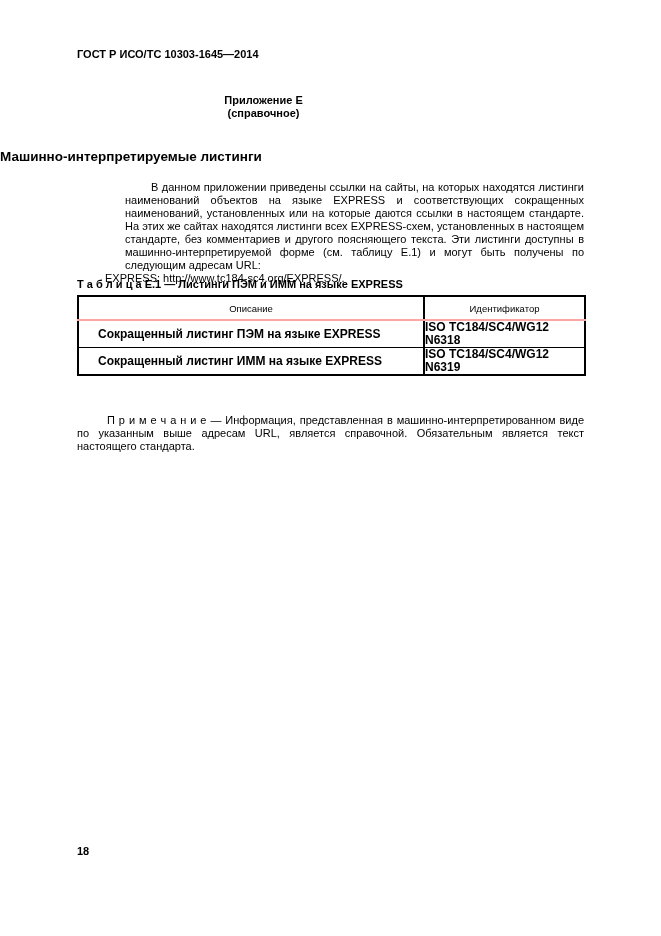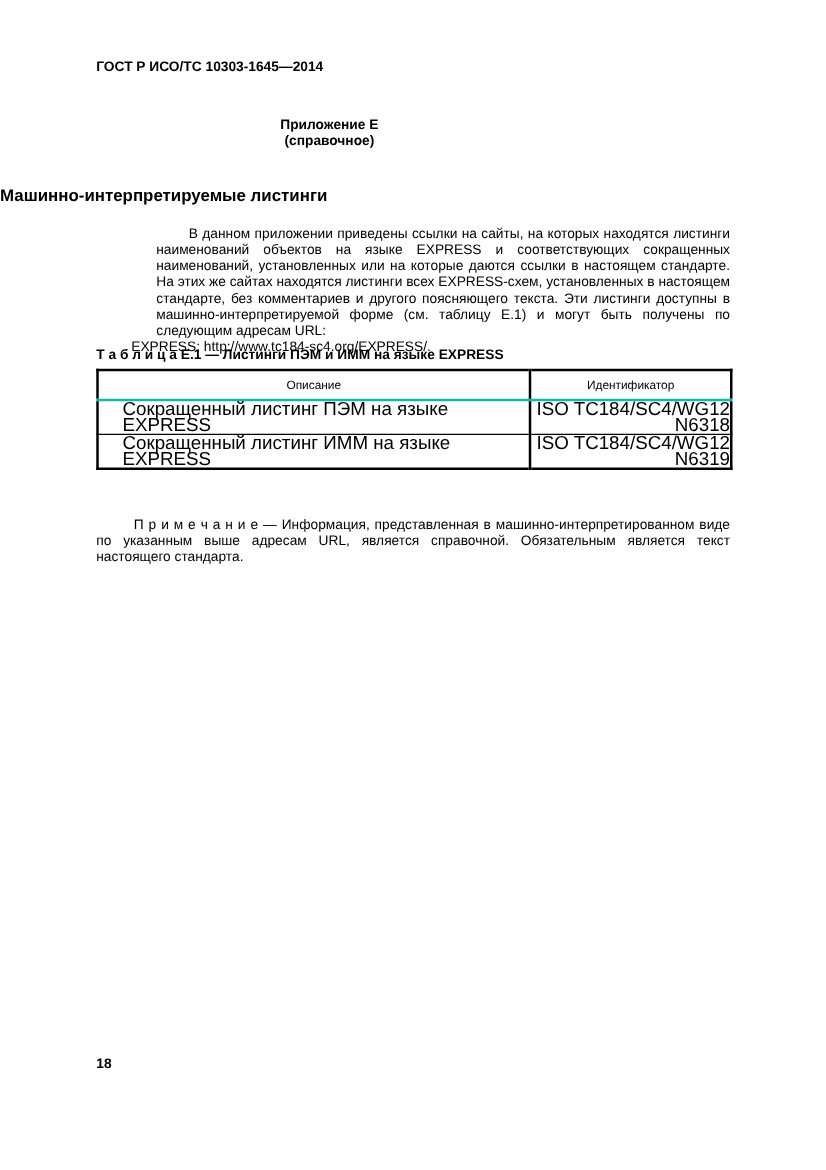--- a/index.html
+++ b/index.html
@@ -40,29 +40,29 @@
   .table-wrap {
     position: absolute; top: 295px; left: 77px; width: 507px;
   }
   table.listing {
     width: 507px; border-collapse: collapse; table-layout: fixed;
     border: 2px solid #000;
   }
   table.listing th {
     font-size: 9.5px; font-weight: normal;
     height: 24px; vertical-align: middle; text-align: center;
-    border-bottom: 2px solid #14b8a6;
+    border-bottom: 2px solid #fca5a5;
   }
   table.listing td {
-    font-size: 15px; height: 26px; vertical-align: middle;
+    font-size: 12px; height: 26px; vertical-align: middle; font-weight: bold;
   }
   table.listing .col-split { border-right: 2px solid #000; }
   table.listing tbody tr + tr td { border-top: 1px solid #000; }
   td.cell-desc { text-align: left; padding-left: 19px; }
-  td.cell-ident { text-align: right; }
+  td.cell-ident { text-align: left; }
   .access-para {
     position: absolute; top: 381px; left: 77px; width: 507px;
     text-align: justify; text-indent: 26px;
   }
   .note-para {
     position: absolute; top: 414px; left: 77px; width: 507px;
     text-align: justify; text-indent: 30px;
   }
   .page-number {
     position: absolute; top: 845px; left: 77px;

